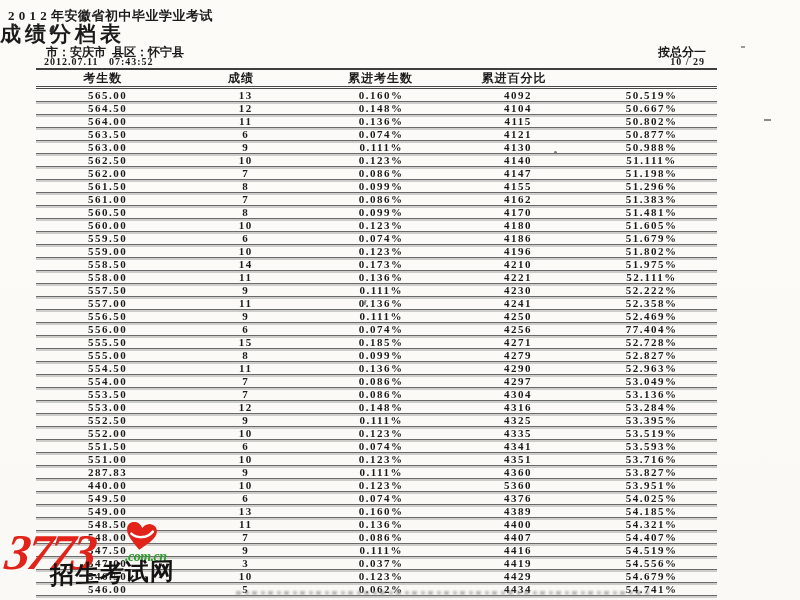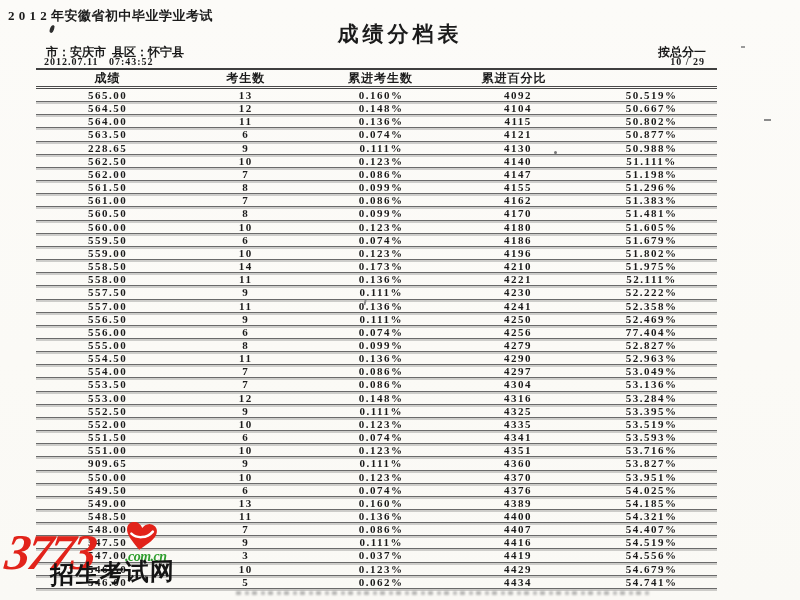--- a/index.html
+++ b/index.html
@@ -5,21 +5,21 @@
   html,body{margin:0;padding:0;background:#e9e9e7;}
   .page{
     position:relative;width:800px;height:600px;overflow:hidden;
     background:linear-gradient(180deg,#fcfbf8 0%,#fbfaf6 60%,#faf9f5 100%);
     font-family:"Liberation Serif","DejaVu Serif",serif;
     color:#1b1b1b;
   }
   
   .exam-title{position:absolute;top:7px;left:8px;width:100%;text-align:left;
     font-size:13px;font-weight:700;letter-spacing:.5px;white-space:pre;}
-  .doc-title{position:absolute;top:20px;left:0;width:100%;text-align:center;
+  .doc-title{position:absolute;top:20px;left:0;width:100%;text-align:left;
     font-size:21px;font-weight:700;letter-spacing:4px;}
   .meta-city{position:absolute;top:44px;left:46px;font-size:12px;font-weight:700;white-space:pre;}
   .meta-sort{position:absolute;top:44px;right:94px;font-size:12px;font-weight:700;margin-left:24px;}
   .meta-time{position:absolute;top:56px;left:44px;font-size:10px;font-weight:700;
     letter-spacing:1px;white-space:pre;}
   .meta-page{position:absolute;top:56px;right:95px;font-size:10px;font-weight:700;letter-spacing:1px;}
   
   .table{position:absolute;left:36px;top:68px;width:681px;}
   .thead{display:flex;align-items:center;height:16px;
     border-top:2px solid #3f3f3f;border-bottom:3px double #4a4a4a;
@@ -64,22 +64,22 @@
   <div class="exam-title">2 0 1 2 年安徽省初中毕业学业考试</div>
   <div class="doc-title">成绩分档表</div>
 
   <div class="meta-city">市：安庆市  县区：怀宁县</div>
   <div class="meta-sort">按总分一</div>
   <div class="meta-time">2012.07.11   07:43:52</div>
   <div class="meta-page">10 / 29</div>
 
   <div class="table">
     <div class="thead">
+      <div class="cell hcell c1">考生数</div>
       <div class="cell hcell c0">成绩</div>
-      <div class="cell hcell c1">考生数</div>
       <div class="cell hcell c3">累进考生数</div>
       <div class="cell hcell c4">累进百分比</div>
     </div>
     <div class="tbody" id="tbody">
         <div class="trow">
           <div class="cell c0">565.00</div>
           <div class="cell c1">13</div>
           <div class="cell c2">0.160%</div>
           <div class="cell c3">4092</div>
           <div class="cell c4">50.519%</div>
@@ -99,21 +99,21 @@
           <div class="cell c4">50.802%</div>
         </div>
         <div class="trow">
           <div class="cell c0">563.50</div>
           <div class="cell c1">6</div>
           <div class="cell c2">0.074%</div>
           <div class="cell c3">4121</div>
           <div class="cell c4">50.877%</div>
         </div>
         <div class="trow">
-          <div class="cell c0">228.65</div>
+          <div class="cell c0">563.00</div>
           <div class="cell c1">9</div>
           <div class="cell c2">0.111%</div>
           <div class="cell c3">4130</div>
           <div class="cell c4">50.988%</div>
         </div>
         <div class="trow">
           <div class="cell c0">562.50</div>
           <div class="cell c1">10</div>
           <div class="cell c2">0.123%</div>
           <div class="cell c3">4140</div>
@@ -204,20 +204,27 @@
           <div class="cell c4">52.469%</div>
         </div>
         <div class="trow">
           <div class="cell c0">556.00</div>
           <div class="cell c1">6</div>
           <div class="cell c2">0.074%</div>
           <div class="cell c3">4256</div>
           <div class="cell c4">77.404%</div>
         </div>
         <div class="trow">
+          <div class="cell c0">555.50</div>
+          <div class="cell c1">15</div>
+          <div class="cell c2">0.185%</div>
+          <div class="cell c3">4271</div>
+          <div class="cell c4">52.728%</div>
+        </div>
+        <div class="trow">
           <div class="cell c0">555.00</div>
           <div class="cell c1">8</div>
           <div class="cell c2">0.099%</div>
           <div class="cell c3">4279</div>
           <div class="cell c4">52.827%</div>
         </div>
         <div class="trow">
           <div class="cell c0">554.50</div>
           <div class="cell c1">11</div>
           <div class="cell c2">0.136%</div>
@@ -267,31 +274,31 @@
           <div class="cell c4">53.593%</div>
         </div>
         <div class="trow">
           <div class="cell c0">551.00</div>
           <div class="cell c1">10</div>
           <div class="cell c2">0.123%</div>
           <div class="cell c3">4351</div>
           <div class="cell c4">53.716%</div>
         </div>
         <div class="trow">
-          <div class="cell c0">909.65</div>
+          <div class="cell c0">287.83</div>
           <div class="cell c1">9</div>
           <div class="cell c2">0.111%</div>
           <div class="cell c3">4360</div>
           <div class="cell c4">53.827%</div>
         </div>
         <div class="trow">
-          <div class="cell c0">550.00</div>
-          <div class="cell c1">10</div>
-          <div class="cell c2">0.123%</div>
-          <div class="cell c3">4370</div>
+          <div class="cell c0">440.00</div>
+          <div class="cell c1">10</div>
+          <div class="cell c2">0.123%</div>
+          <div class="cell c3">5360</div>
           <div class="cell c4">53.951%</div>
         </div>
         <div class="trow">
           <div class="cell c0">549.50</div>
           <div class="cell c1">6</div>
           <div class="cell c2">0.074%</div>
           <div class="cell c3">4376</div>
           <div class="cell c4">54.025%</div>
         </div>
         <div class="trow">

